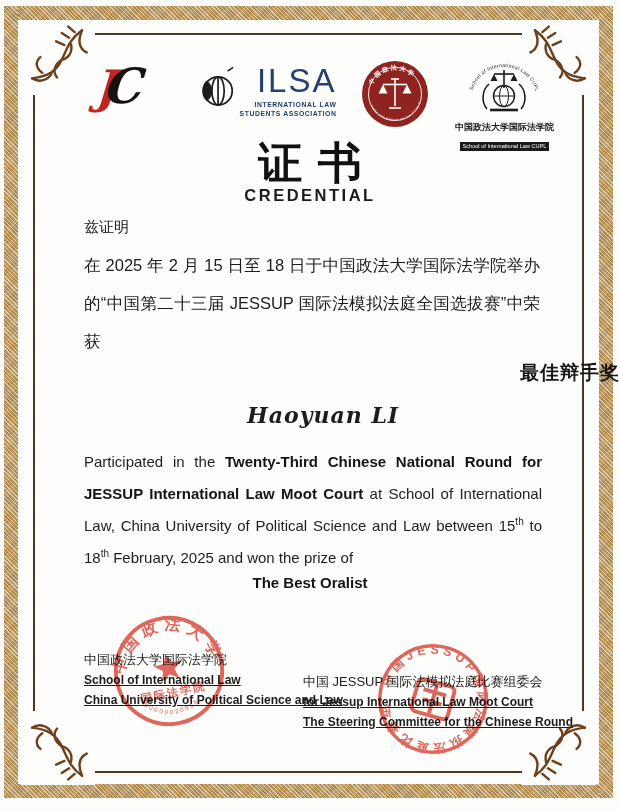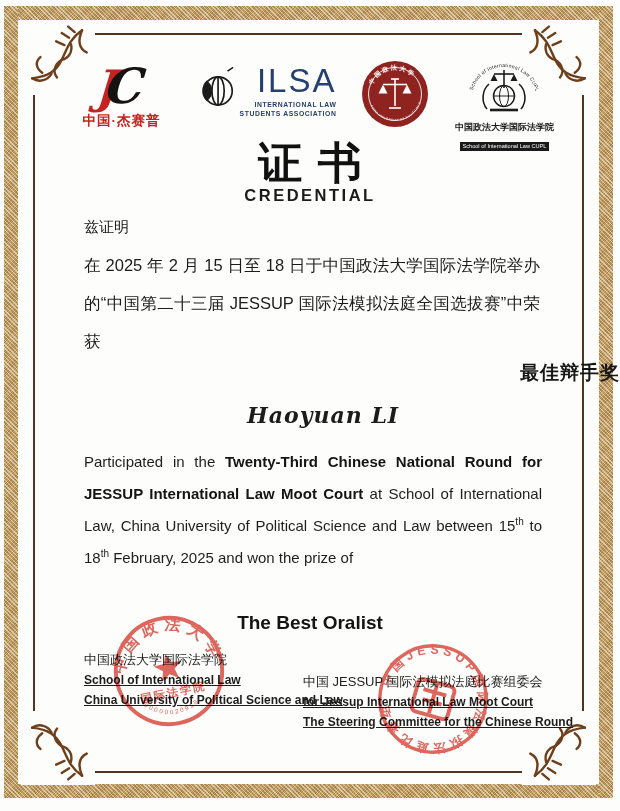--- a/index.html
+++ b/index.html
@@ -41,21 +41,21 @@
   .title-en{position:absolute;top:186px;left:0;right:0;text-align:center;font-size:16.5px;font-weight:600;letter-spacing:2.5px;color:#1b1b1b;}
   
   .attest{position:absolute;left:84px;top:218px;font-size:15px;color:#202020;}
   .cnpara{position:absolute;left:84px;top:246px;width:456px;font-size:16.5px;line-height:38px;text-align:justify;color:#1c1c1c;}
   .award-cn{position:absolute;top:360px;left:0;right:0;text-align:right;font-size:19px;font-weight:bold;color:#161616;letter-spacing:1px;}
   .certify{position:absolute;left:84px;top:410px;font-size:15px;color:#202020;}
   .recipient{position:absolute;left:247px;top:402px;font:italic 600 22px "DejaVu Serif","Liberation Serif",serif;color:#1c1c1c;letter-spacing:1px;}
   .enpara{position:absolute;left:84px;top:446px;width:458px;font-size:15px;line-height:32px;text-align:justify;color:#1e1e1e;}
   .enpara b{color:#141414;}
   .enpara sup{font-size:10px;line-height:0;}
-  .award-en{position:absolute;top:612px;left:0;right:0;text-align:center;font-size:19px;font-weight:bold;color:#141414;}
+  .award-en{position:absolute;top:574px;left:0;right:0;text-align:center;font-size:15px;font-weight:bold;color:#141414;}
   
   .sig{position:absolute;font-size:12px;line-height:20px;color:#1d1d1d;}
   .sig .cn{font-size:13px;font-weight:500;}
   .sig .en{font-weight:600;text-decoration:underline;}
   .sig.leftblk{left:84px;top:650px;}
   .sig.rightblk{left:303px;top:653px;margin-top:19px;}
   
   .seal{position:absolute;width:118px;height:118px;opacity:.82;mix-blend-mode:multiply;}
   .seal.l{left:110px;top:612px;transform:rotate(-12deg);}
   .seal.r{left:374px;top:640px;transform:rotate(8deg);}
@@ -129,21 +129,20 @@
       <path d="M58,12 l-7,-6"></path>
           <path d="M52,18 l-8,-5"></path>
           <path d="M47,26 l-9,-4"></path>
     </g>
       </svg>
   </div>
 
   <div class="logos">
     <div class="jc">
       <div class="letters"><span class="j">J</span><span class="c">C</span></div>
-      <div class="cap">中国·杰赛普</div>
     </div>
     <div class="ilsa">
       <span>
         <svg width="34" height="52" viewBox="0 0 36 52">
             <g fill="none" stroke="#1c1c1c" stroke-width="1.8">
           <circle cx="17" cy="27" r="15"></circle>
           <ellipse cx="17" cy="27" rx="6.5" ry="15"></ellipse>
           <path d="M17,12 v30"></path>
         </g>
         <path d="M5,16 A15,15 0 0 0 5,38 C9,35 11,31 11,27 C11,23 9,19 5,16 Z" fill="#1c1c1c"></path>

